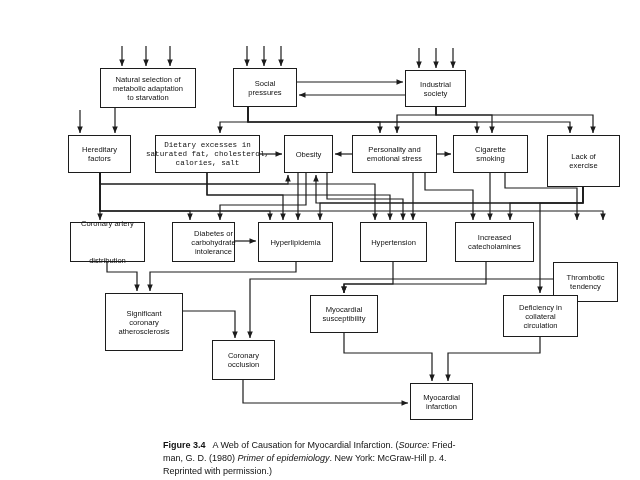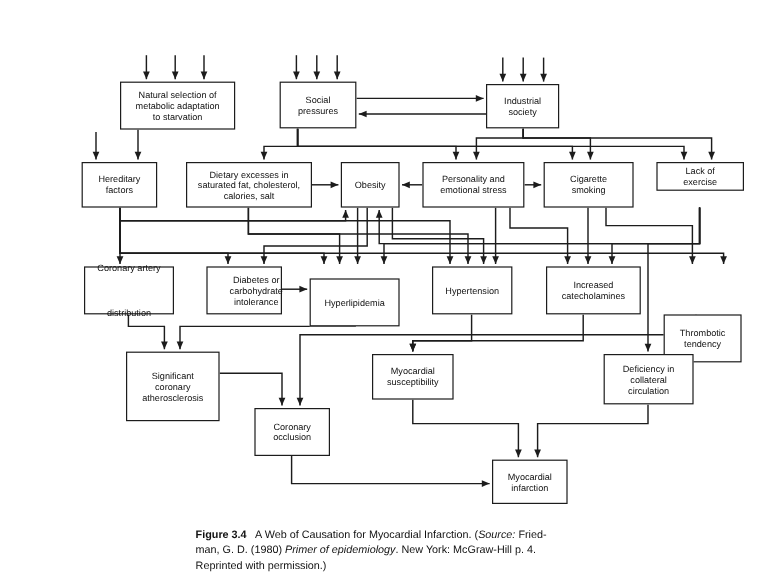--- a/index.html
+++ b/index.html
@@ -142,50 +142,50 @@
         <div class="ln">pressures</div>
       </div>
       <div class="node" style="left: 405px; top: 70px; width: 61px; height: 37px;">
         <div class="ln">Industrial</div>
         <div class="ln">society</div>
       </div>
       <div class="node" style="left: 68px; top: 135px; width: 63px; height: 38px;">
         <div class="ln">Hereditary</div>
         <div class="ln">factors</div>
       </div>
-      <div class="node" style="left: 155px; top: 135px; width: 105px; height: 38px;">
+      <div class="node" style="left: 155px; top: 135px; width: 105px; height: 38px; font-family: Liberation Mono, monospace;">
         <div class="ln">Dietary excesses in</div>
         <div class="ln">saturated fat, cholesterol,</div>
         <div class="ln">calories, salt</div>
       </div>
       <div class="node" style="left: 284px; top: 135px; width: 49px; height: 38px;">
         <div class="ln">Obesity</div>
       </div>
       <div class="node" style="left: 352px; top: 135px; width: 85px; height: 38px;">
         <div class="ln">Personality and</div>
         <div class="ln">emotional stress</div>
       </div>
       <div class="node" style="left: 453px; top: 135px; width: 75px; height: 38px;">
         <div class="ln">Cigarette</div>
         <div class="ln">smoking</div>
       </div>
-      <div class="node" style="left: 547px; top: 135px; width: 73px; height: 24px;">
+      <div class="node" style="left: 547px; top: 135px; width: 73px; height: 52px;">
         <div class="ln">Lack of</div>
         <div class="ln">exercise</div>
       </div>
       <div class="node" style="left: 70px; top: 222px; width: 75px; height: 40px; gap: 28px;">
         <div class="ln">Coronary artery</div>
         <div class="ln">distribution</div>
       </div>
       <div class="node" style="left: 172px; top: 222px; width: 63px; height: 40px; padding-left: 20px;">
         <div class="ln">Diabetes or</div>
         <div class="ln">carbohydrate</div>
         <div class="ln">intolerance</div>
       </div>
-      <div class="node" style="left: 258px; top: 222px; width: 75px; height: 40px; margin-top: 10px;">
+      <div class="node" style="left: 258px; top: 222px; width: 75px; height: 40px;">
         <div class="ln">Hyperlipidemia</div>
       </div>
       <div class="node" style="left: 360px; top: 222px; width: 67px; height: 40px;">
         <div class="ln">Hypertension</div>
       </div>
       <div class="node" style="left: 455px; top: 222px; width: 79px; height: 40px;">
         <div class="ln">Increased</div>
         <div class="ln">catecholamines</div>
       </div>
       <div class="node" style="left: 553px; top: 222px; width: 65px; height: 40px; margin-top: 40px;">

